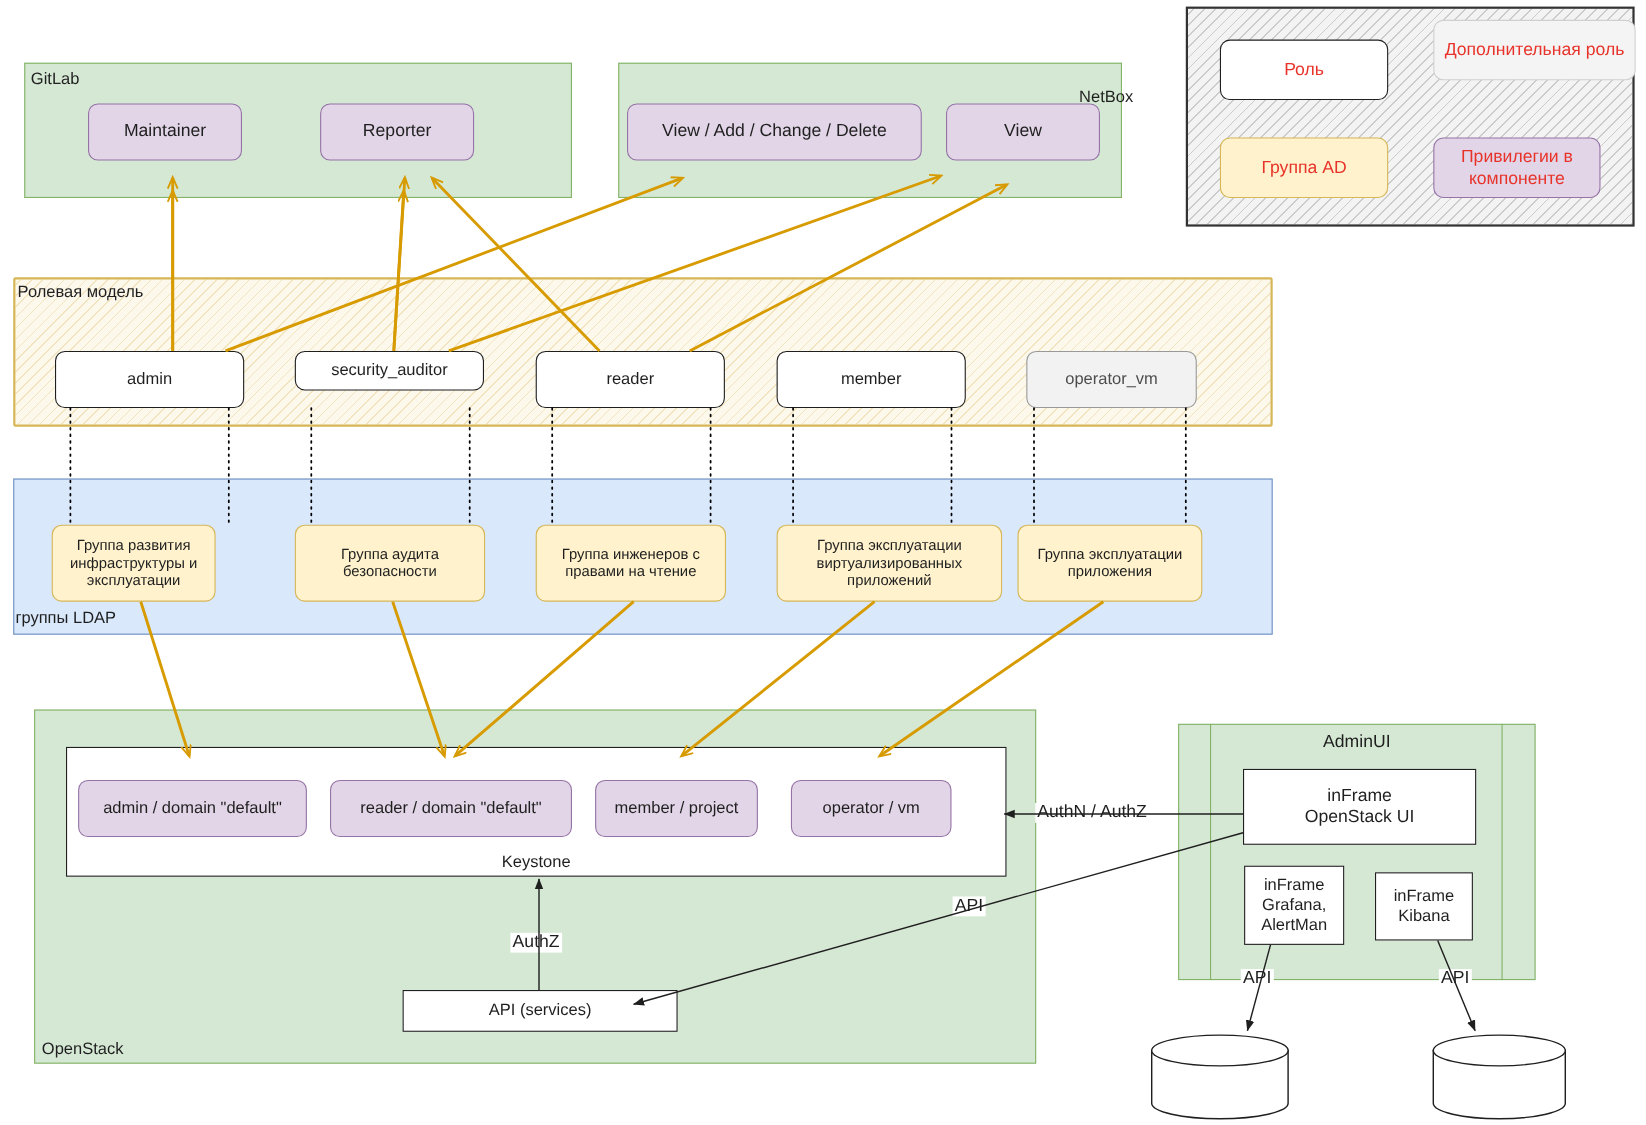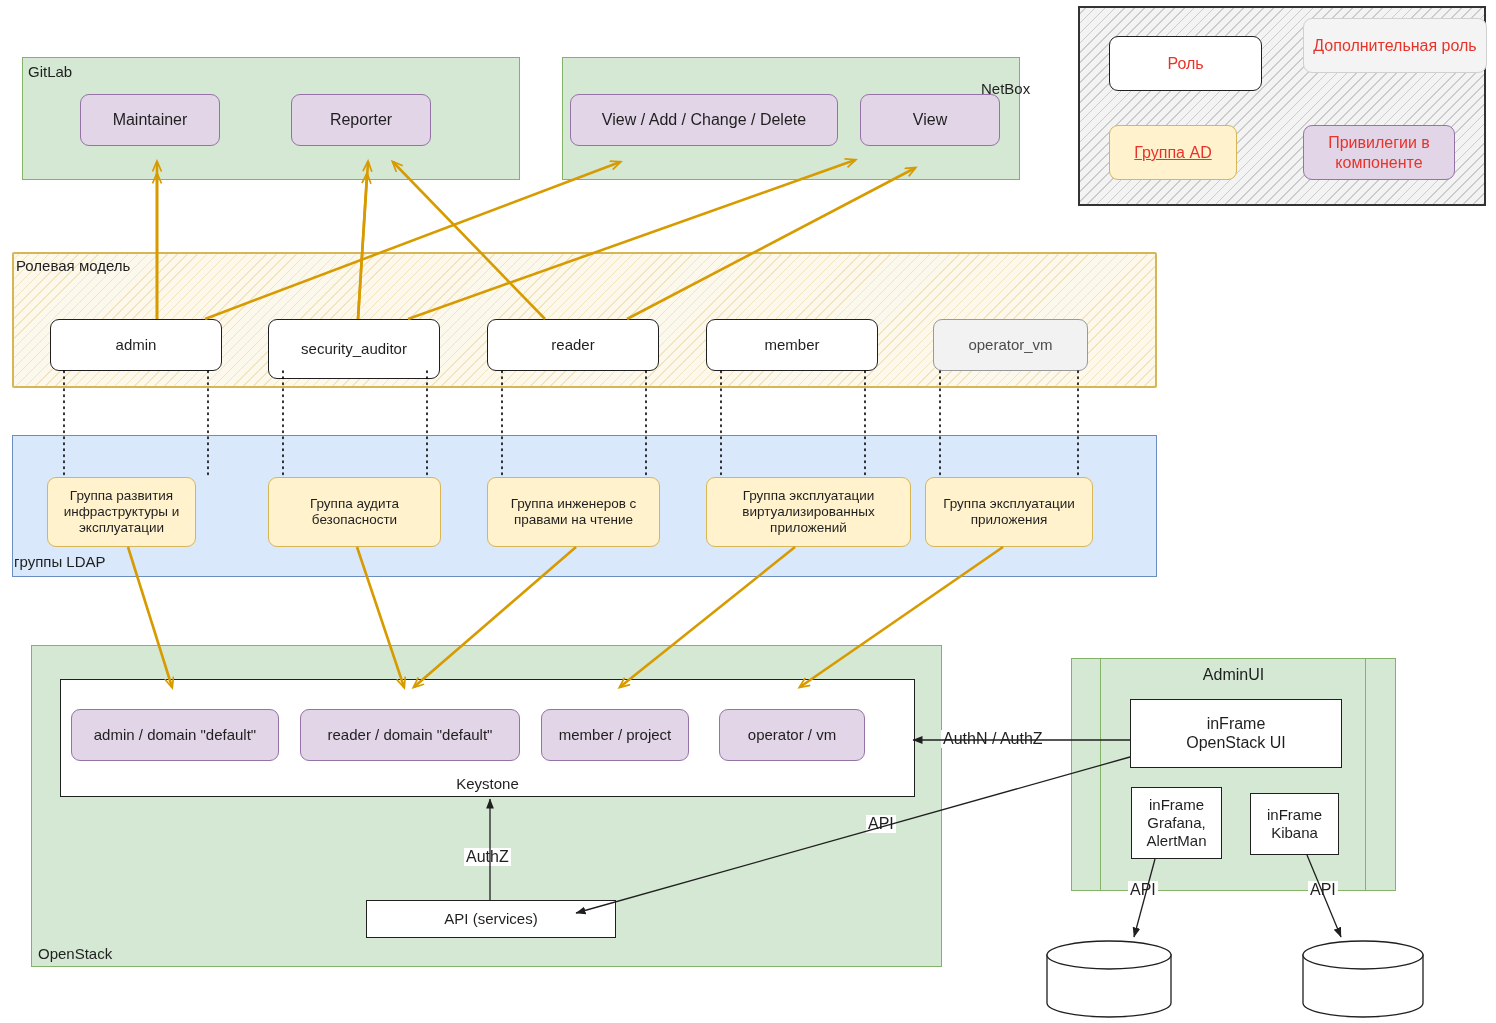--- a/index.html
+++ b/index.html
@@ -163,21 +163,21 @@
   <div class="abs panel-green" style="left:562px;top:57px;width:458px;height:123px;"></div>
   <div class="panel-label" style="left:981px;top:64px;margin-top:17px;">NetBox</div>
 
   <div class="box box-purple" style="left:570px;top:94px;width:268px;height:52px;">View / Add / Change / Delete</div>
   <div class="box box-purple" style="left:860px;top:94px;width:140px;height:52px;">View</div>
 
   <div class="abs band-role" style="left:12px;top:252px;width:1145px;height:136px;"></div>
   <div class="panel-label" style="left:16px;top:258px;">Ролевая модель</div>
 
   <div class="box box-white-round" style="left:50px;top:319px;width:172px;height:52px;">admin</div>
-  <div class="box box-white-round" style="left:268px;top:319px;width:172px;height:60px;">security_auditor</div>
+  <div class="box box-white-round" style="left:268px;top:319px;width:172px;height:36px;">security_auditor</div>
   <div class="box box-white-round" style="left:487px;top:319px;width:172px;height:52px;">reader</div>
   <div class="box box-white-round" style="left:706px;top:319px;width:172px;height:52px;">member</div>
   <div class="box box-gray-round" style="left:933px;top:319px;width:155px;height:52px;">operator_vm</div>
 
   <div class="abs panel-blue" style="left:12px;top:435px;width:1145px;height:142px;"></div>
   <div class="panel-label" style="left:14px;top:554px;">группы LDAP</div>
 
   <div class="box box-yellow" style="left:47px;top:477px;width:149px;height:70px;">Группа развития инфраструктуры и эксплуатации</div>
   <div class="box box-yellow" style="left:268px;top:477px;width:173px;height:70px;">Группа аудита безопасности</div>
   <div class="box box-yellow" style="left:487px;top:477px;width:173px;height:70px;">Группа инженеров с правами на чтение</div>
@@ -225,21 +225,21 @@
   <div class="edge-label" style="left:1128px;top:881px;">API</div>
   <div class="edge-label" style="left:1308px;top:881px;">API</div>
 
   <div class="cyl-label" style="left:1042px;top:968px;width:150px;">VictoriaMetrics</div>
   <div class="cyl-label" style="left:1297px;top:968px;width:150px;">OpenSearch</div>
 
   <div class="abs legend-box" style="left:1078px;top:6px;width:408px;height:200px;"></div>
 
   <div class="legend-item lg-white" style="left:1109px;top:36px;width:153px;height:55px;">Роль</div>
   <div class="legend-item lg-gray" style="left:1303px;top:18px;width:184px;height:55px;">Дополнительная роль</div>
-  <div class="legend-item lg-yellow" style="left:1109px;top:125px;width:128px;height:55px;text-decoration:underline;">Группа AD</div>
+  <div class="legend-item lg-yellow" style="left:1109px;top:125px;width:153px;height:55px;">Группа AD</div>
   <div class="legend-item lg-purple" style="left:1303px;top:125px;width:152px;height:55px;">Привилегии в компоненте</div>
 
   <svg class="overlay" xmlns="http://www.w3.org/2000/svg">
     <defs>
       <marker id="ah-orange" markerWidth="13" markerHeight="13" refX="10" refY="5" orient="auto" markerUnits="userSpaceOnUse">
         <path d="M0.5,0.5 L11,5 L0.5,9.5" fill="none" stroke="#d79b00" stroke-width="1.7"></path>
       </marker>
       <marker id="ah-black" markerWidth="11" markerHeight="9" refX="9.5" refY="4.5" orient="auto" markerUnits="userSpaceOnUse">
         <path d="M0,0.6 L10,4.5 L0,8.4 z" fill="#1f1f1f" stroke="none"></path>
       </marker>

